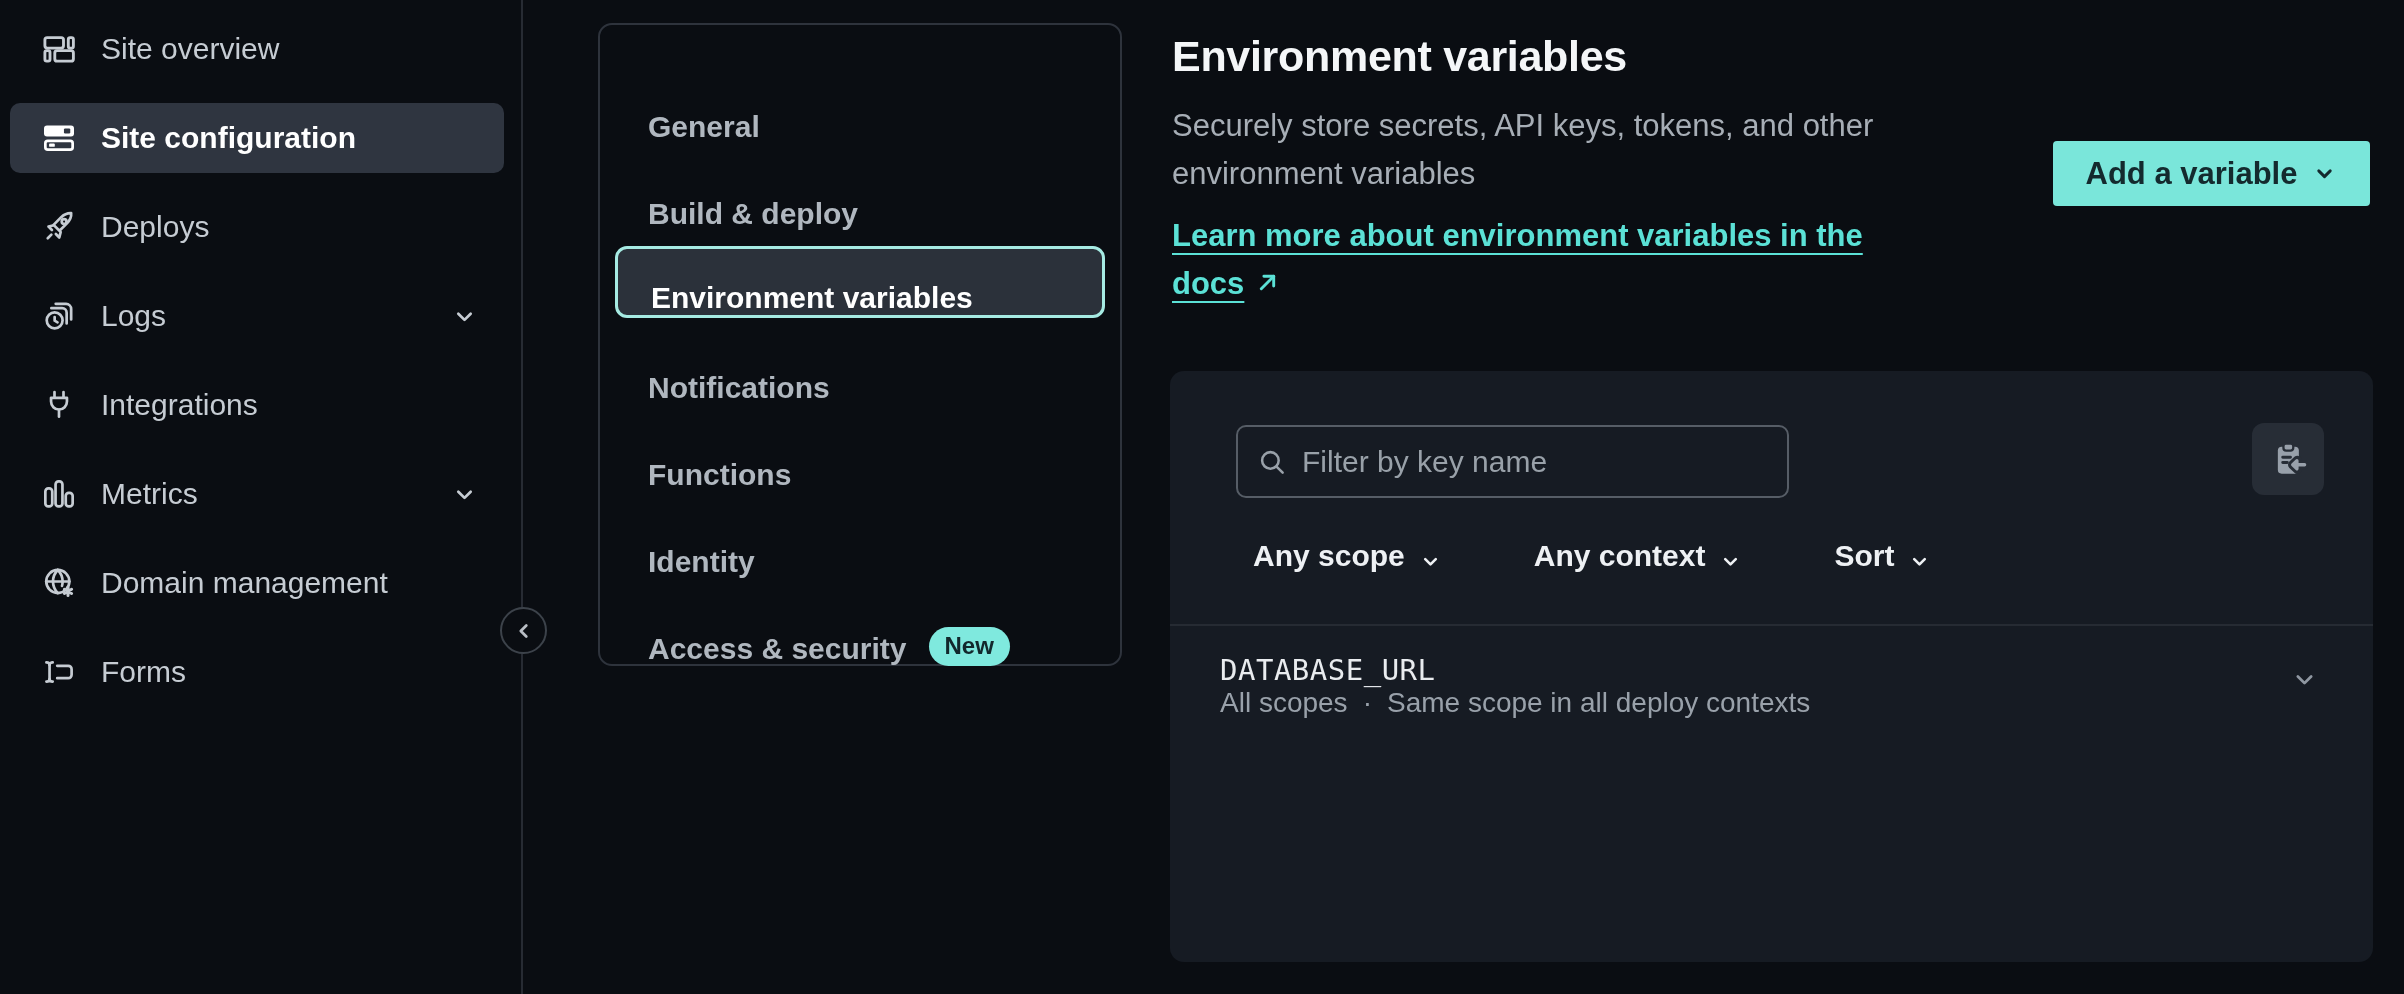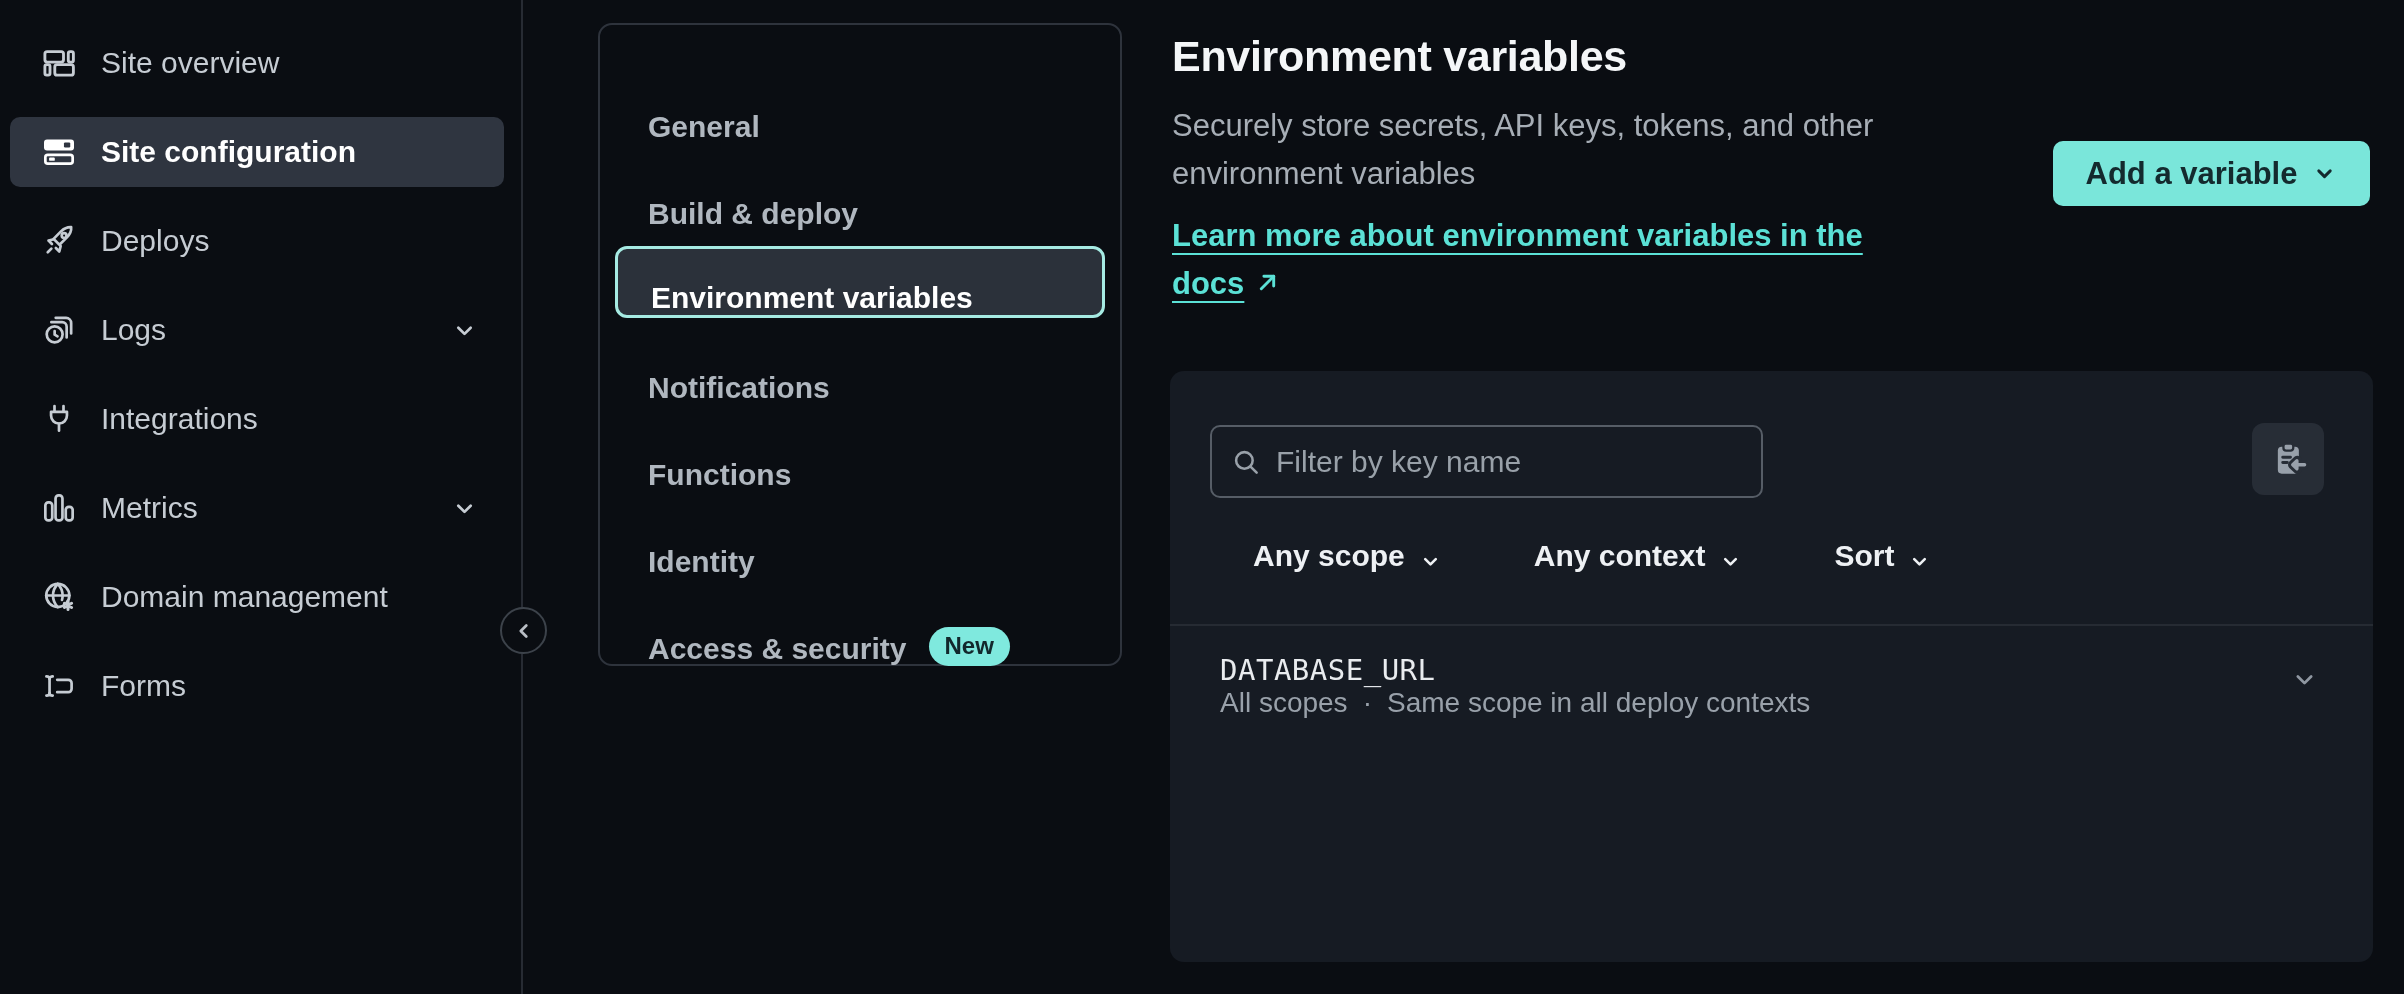--- a/index.html
+++ b/index.html
@@ -6,21 +6,21 @@
   html,body { width:2404px; height:994px; overflow:hidden; }
   body {
     background:#0a0d12;
     font-family:"Liberation Sans", sans-serif;
     color:#e8ebee;
     position:relative;
   }
   svg { display:block; }
 
   
-  .sidebar { position:absolute; left:0; top:0; width:522px; height:968px; padding-top:28px; }
+  .sidebar { position:absolute; left:0; top:0; width:522px; height:968px; padding-top:14px; }
   .side-item {
     height:70px; width:494px; margin:0 18px 19px 10px;
     display:flex; align-items:center; gap:24px;
     padding:0 26px 0 31px; border-radius:10px;
     font-size:30px; color:#c6ccd3; cursor:pointer;
   }
   .side-item.selected { background:#2f3540; color:#ffffff; font-weight:700; }
   .side-icon { width:36px; height:36px; flex:0 0 36px; color:inherit; }
   .side-chevron { margin-left:auto; color:#c6ccd3; }
 
@@ -54,32 +54,32 @@
   .page-subtitle { position:absolute; left:1172px; top:102px; width:800px; font-size:31px; line-height:48px; color:#a7aeb6; }
   .docs-link {
     position:absolute; left:1172px; top:212px; width:770px; display:block;
     font-size:31px; line-height:48px; font-weight:700; color:#5be1d6;
     text-decoration:underline; text-decoration-thickness:2px; text-underline-offset:7px;
     cursor:pointer;
   }
   .docs-link .ext-arrow { display:inline-block; vertical-align:-2px; margin-left:10px; }
   .add-btn {
     position:absolute; left:2053px; top:141px; width:317px; height:65px;
-    background:#7ae6da; border:none; border-radius:10px; cursor:pointer;
+    background:#7ae6da; border:none; border-radius:4px; cursor:pointer;
     display:flex; align-items:center; justify-content:center; gap:15px;
     font-family:inherit; font-size:31px; font-weight:700; color:#142a2e;
   }
 
   
   .panel {
     position:absolute; left:1170px; top:371px; width:1203px; height:591px;
     background:#161b23; border-radius:14px;
   }
   .search-box {
-    position:absolute; left:40px; top:54px; width:553px; height:73px;
+    position:absolute; left:66px; top:54px; width:553px; height:73px;
     border:2px solid #565d66; border-radius:10px;
     display:flex; align-items:center; gap:14px; padding:8px 18px; color:#99a1a9;
   }
   .search-box input {
     flex:1; background:transparent; border:none; outline:none;
     font-family:inherit; font-size:30px; color:#e8ebee; min-width:0;
   }
   .search-box input::placeholder { color:#99a1a9; }
   .import-btn {
     position:absolute; right:49px; top:52px; width:72px; height:72px;

